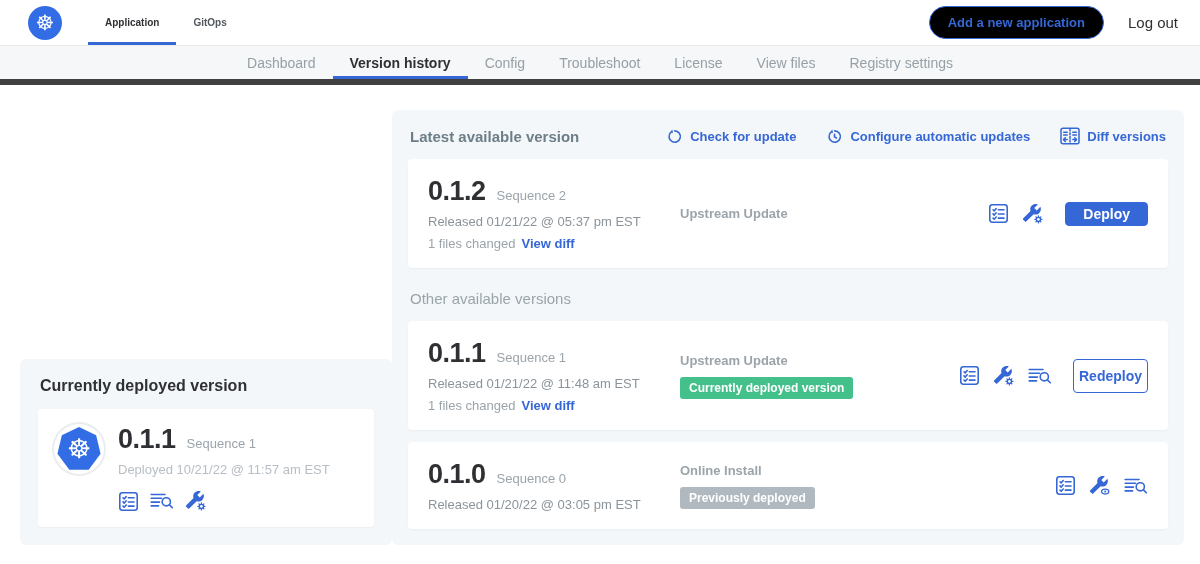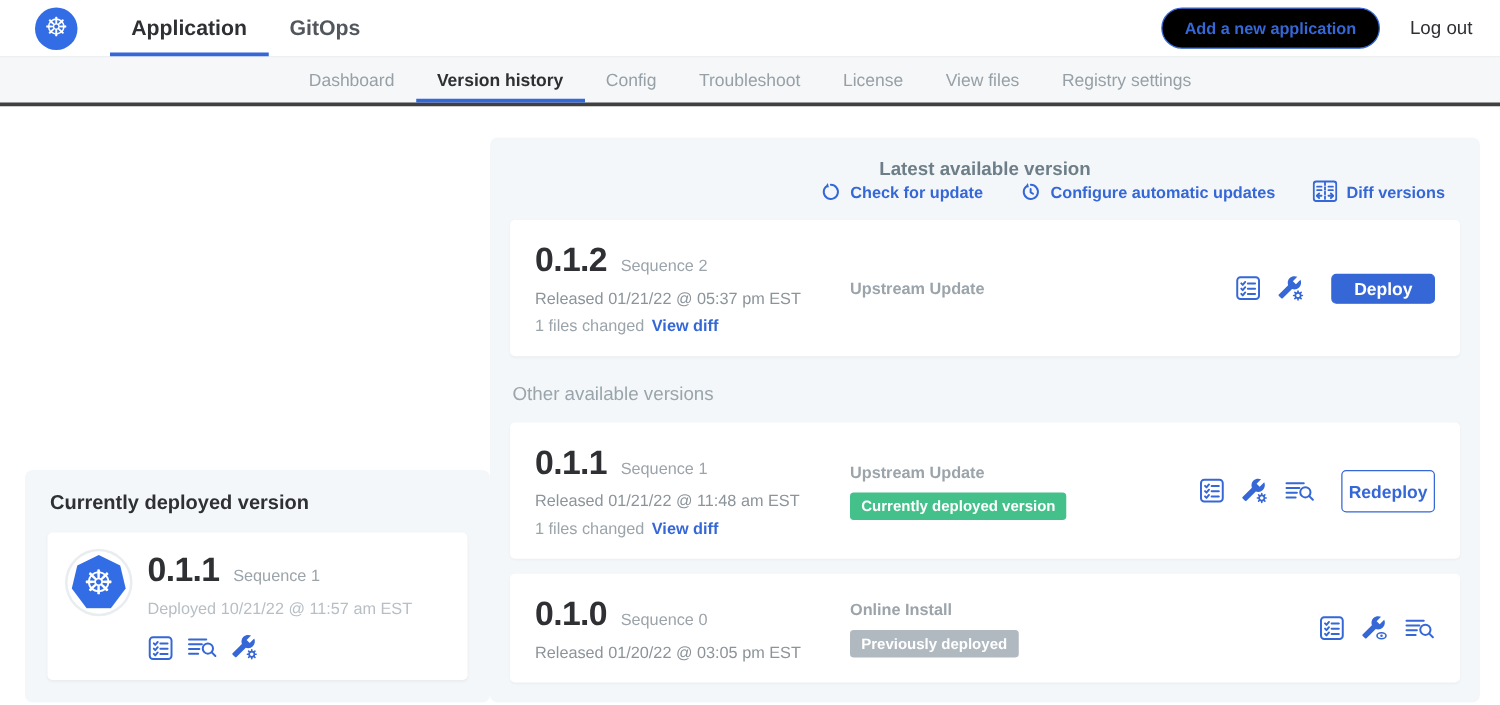--- a/index.html
+++ b/index.html
@@ -5,29 +5,29 @@
   * { margin:0; padding:0; box-sizing:border-box; }
   html,body { background:#fff; }
   body { font-family:"Liberation Sans", sans-serif; }
   .page { width:1200px; height:564px; background:#fff; overflow:hidden; position:relative; }
 
   
   .topbar { height:46px; display:flex; align-items:stretch; border-bottom:1px solid #e8eaec; padding-left:28px; background:#fff; }
   .logo-circle { width:34px; height:34px; border-radius:50%; background:#326de6; color:#fff;
     display:flex; align-items:center; justify-content:center; font-size:21px; align-self:center; margin-right:26px; }
   .top-tabs { display:flex; }
-  .top-tab { padding:0 17px; display:flex; align-items:center; font-size:17px; font-weight:600; color:#51575c; cursor:pointer; border-bottom:3px solid transparent; padding-top:3px; }
+  .top-tab { padding:0 17px; display:flex; align-items:center; font-size:10px; font-weight:600; color:#51575c; cursor:pointer; border-bottom:3px solid transparent; padding-top:3px; }
   .top-tab.active { color:#2f3033; font-weight:700; border-bottom-color:#3567d6; }
   .topbar-spacer { flex:1; }
   .topbar-right { display:flex; align-items:center; padding-right:22px; gap:24px; }
   .pill-btn { border:1px solid #3567d6; color:#3567d6; background:#000000; border-radius:17px; padding:8px 18px; font-size:13px; font-weight:700; cursor:pointer; font-family:inherit; }
   .logout { font-size:15px; color:#2f3033; cursor:pointer; }
 
   
-  .subnav { height:39px; background:#f5f7f8; border-bottom:3px solid #404040; display:flex; justify-content:center; }
+  .subnav { height:39px; background:#f5f7f8; border-bottom:6px solid #404040; display:flex; justify-content:center; }
   .subnav-tab { padding:0 17px; display:flex; align-items:center; font-size:14px; color:#97a0a6; cursor:pointer; border-bottom:3px solid transparent; padding-top:3px; }
   .subnav-tab.active { color:#2f3033; font-weight:600; border-bottom-color:#3567d6; }
 
   
   .main { display:flex; align-items:flex-end; gap:0; padding:25px 16px 0 20px; }
   .panel { background:#f4f7f9; border-radius:6px; }
   .panel-left { width:372px; padding:16px 18px 18px; }
   .panel-title { font-size:16px; font-weight:700; color:#2f3033; margin:2px 0 14px 2px; }
   .deployed-card { background:#fff; border-radius:4px; padding:15px 16px; display:flex; gap:14px; box-shadow:0 1px 2px rgba(0,0,0,.04); }
   .k8s-ring { width:50px; height:50px; border-radius:50%; background:#fff; box-shadow:0 0 0 2px #e9edf0; display:flex; align-items:center; justify-content:center; flex:0 0 auto; }
@@ -35,21 +35,21 @@
   .ver-line { display:flex; align-items:baseline; gap:11px; }
   .ver-big { font-size:27px; font-weight:800; color:#2f3033; letter-spacing:-0.5px; }
   .seq { font-size:13px; color:#9ba4aa; }
   .deployed-when { font-size:13px; color:#b7bec4; margin-top:7px; }
   .icon-row { display:flex; align-items:center; gap:11px; margin-top:13px; color:#3567d6; }
   .icon-btn { display:inline-flex; cursor:pointer; color:#3567d6; }
   .icon-btn svg { display:block; }
 
   
   .panel-right { flex:1; padding:15px 16px 16px; }
-  .pr-header { display:flex; align-items:center; margin:2px 12px 14px;flex-direction:column; }
+  .pr-header { display:flex; align-items:center; margin:2px 2px 14px; }
   .pr-title { font-size:15px; font-weight:600; color:#6d7e88; }
   .pr-links { margin-left:auto; display:flex; align-items:center; }
   .pr-link { display:flex; align-items:center; gap:7px; color:#3567d6; font-size:13px; font-weight:700; margin-left:30px; cursor:pointer; }
   .ver-card { background:#fff; border-radius:4px; padding:17px 20px; display:grid; grid-template-columns:252px 1fr auto; align-items:center; box-shadow:0 1px 2px rgba(0,0,0,.04); }
   .released { font-size:13px; color:#8b949a; margin-top:7px; font-weight:500; }
   .files-line { font-size:13px; color:#9ba4aa; margin-top:7px; }
   .view-diff { color:#3567d6; font-weight:700; margin-left:6px; cursor:pointer; }
   .source-label { font-size:13px; font-weight:700; color:#9ba4aa; }
   .badge { display:inline-block; margin-top:9px; padding:4px 9px; border-radius:3px; font-size:12px; font-weight:700; color:#fff; }
   .badge.green { background:#44c08a; }

